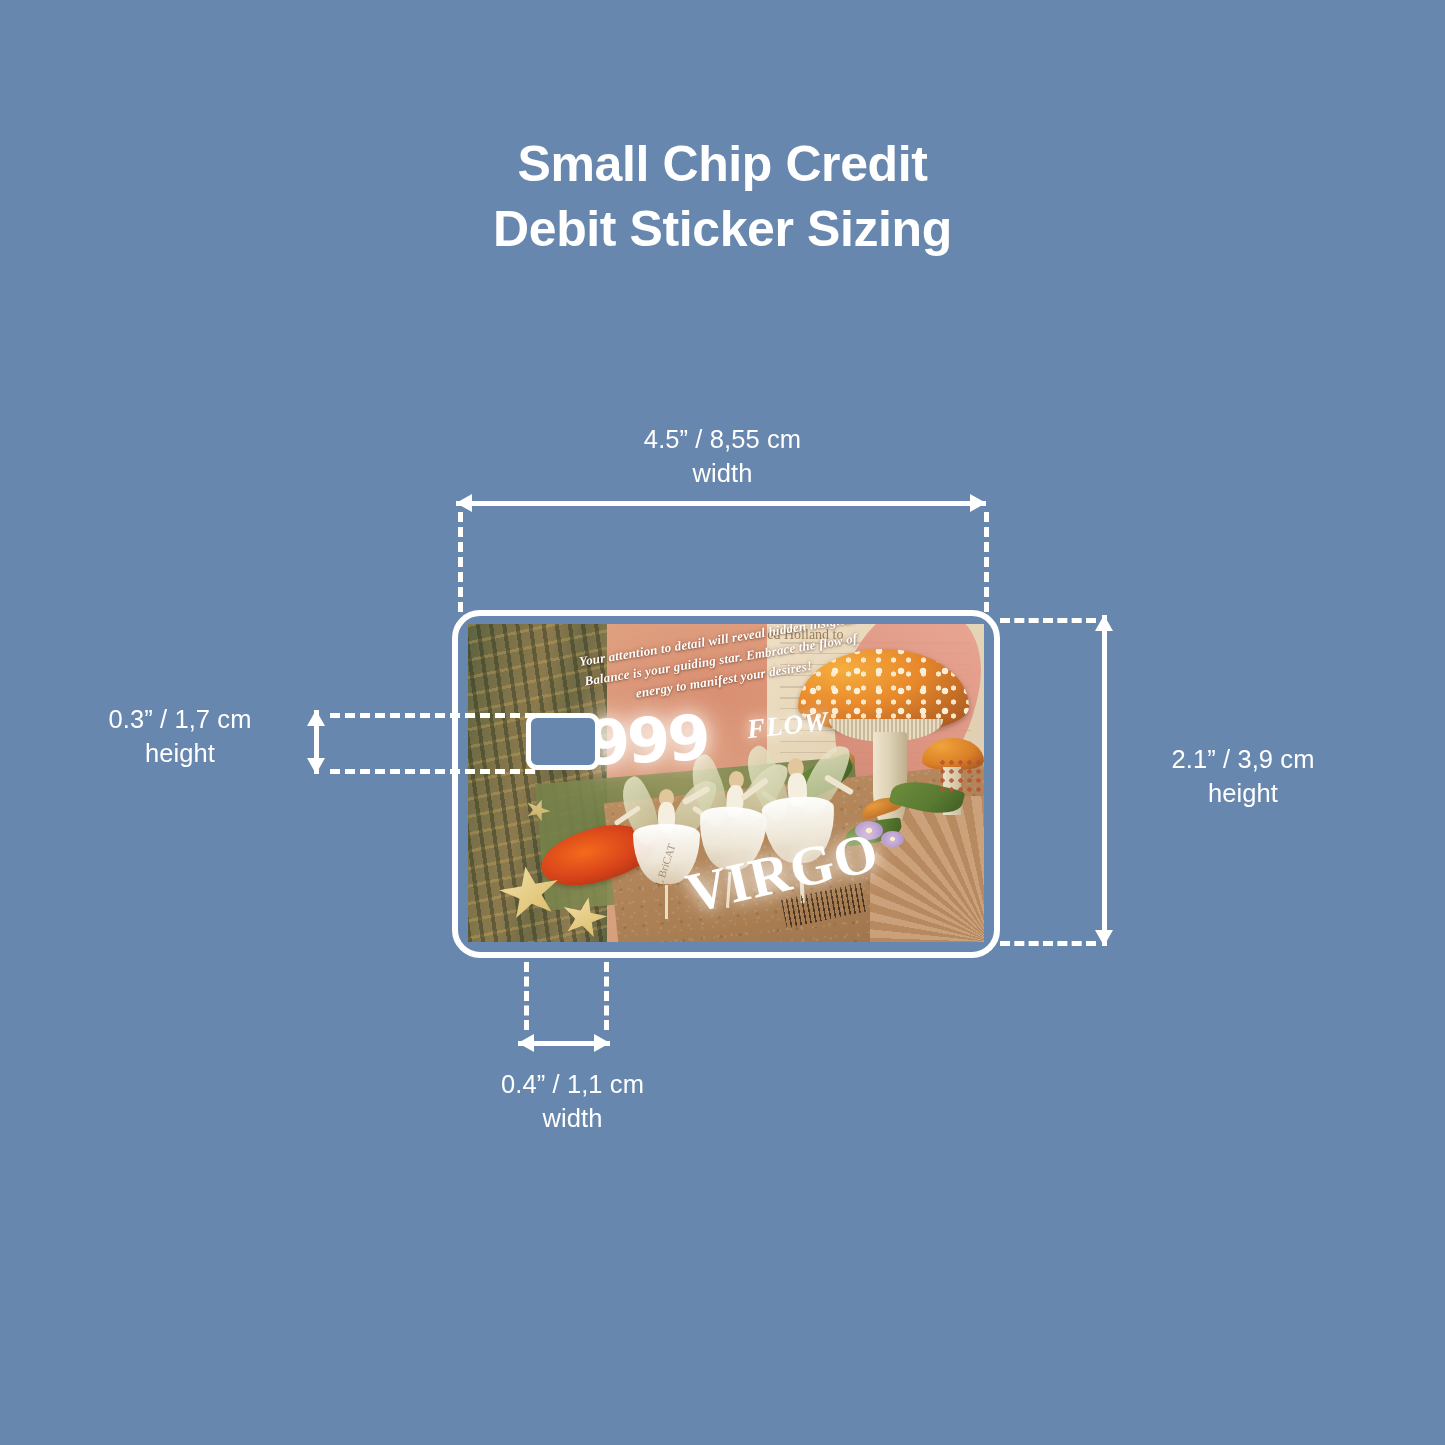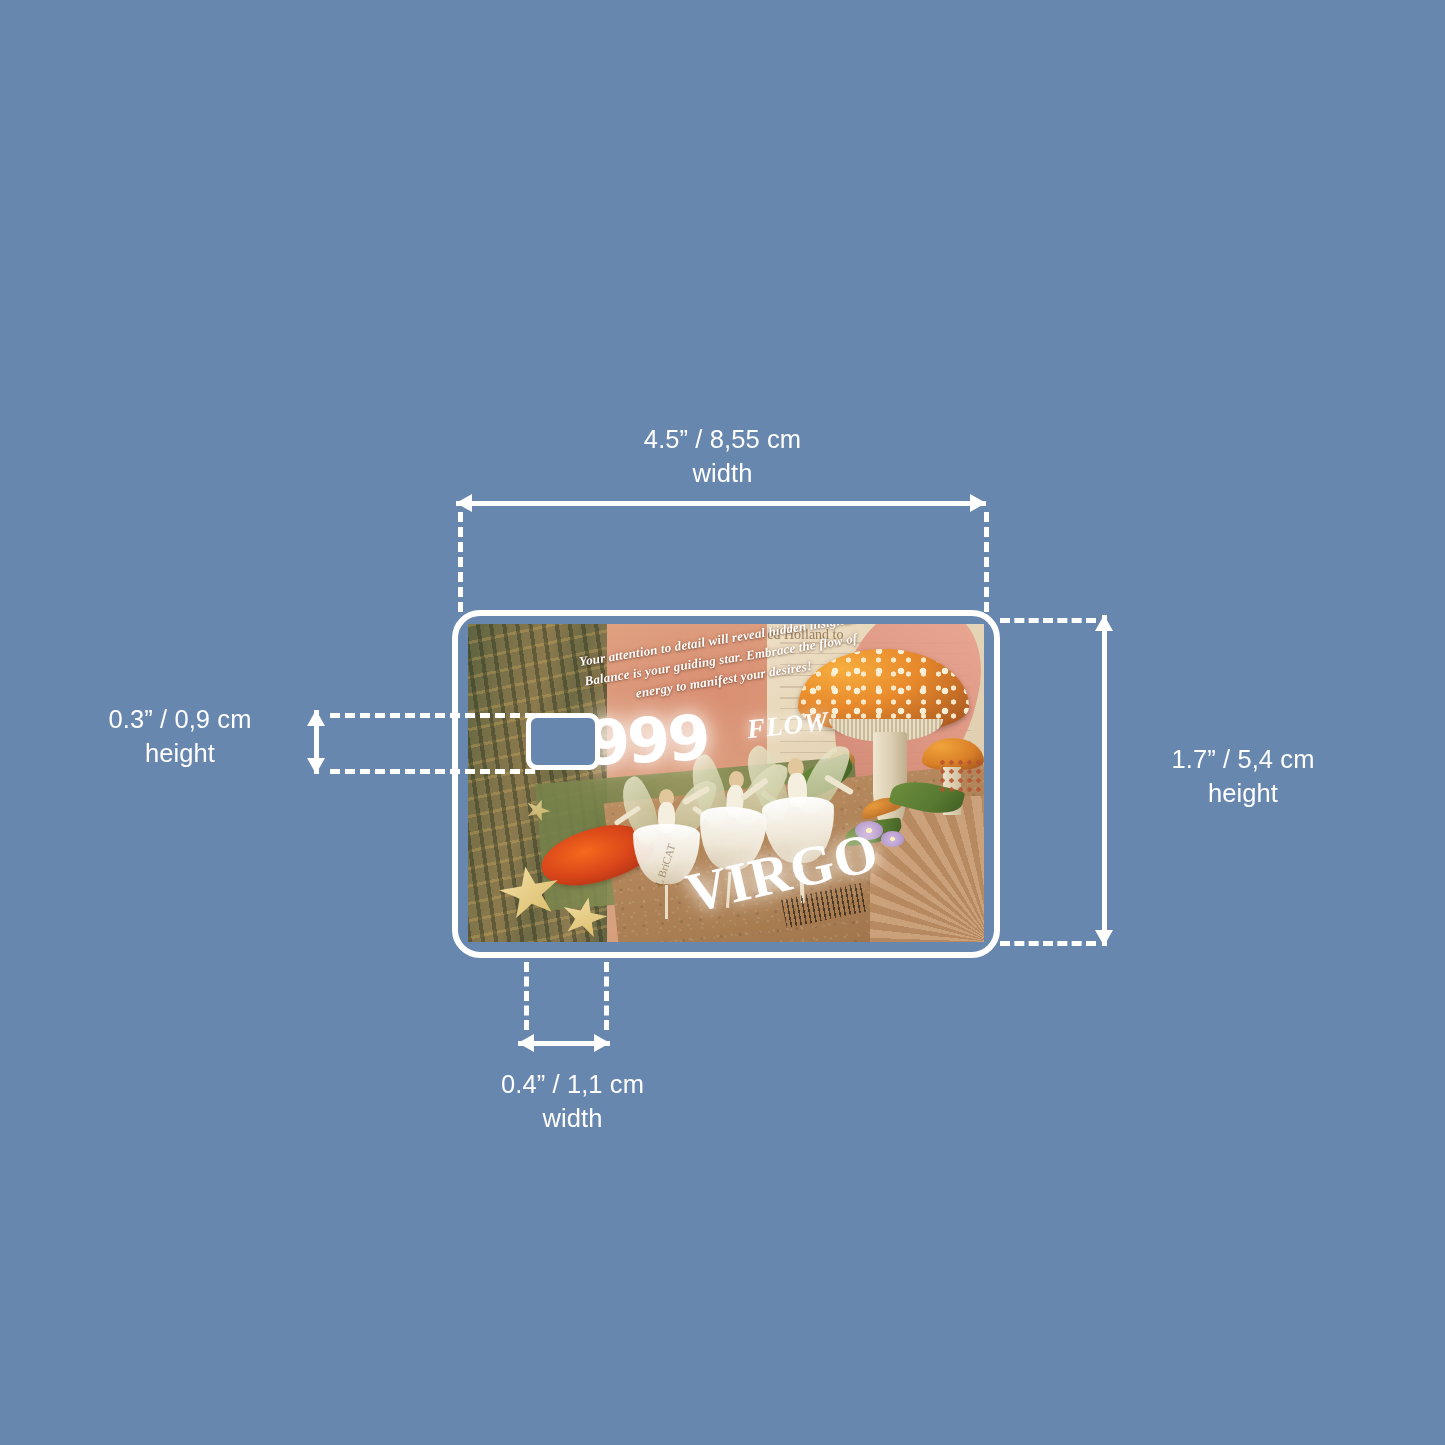--- a/index.html
+++ b/index.html
@@ -547,20 +547,22 @@
     background: #6887ae;
     border: 5px solid #ffffff;
     border-radius: 11px;
   }
 </style>
 </head>
 <body>
 
 <div id="stage">
 
+  <div id="page-title">Small Chip Credit
+Debit Sticker Sizing</div>
 
   <div id="card-outline"></div>
 
   <div id="card">
     <div class="layer" id="bg-paper"></div>
     <div class="layer" id="bg-page-right"></div>
     <div class="layer" id="bg-ribbon"></div>
     <div class="layer" id="bg-cliff"></div>
     <div class="layer" id="bg-foliage"></div>
     <div class="layer" id="bg-kraft"></div>
@@ -660,20 +662,20 @@
   </div>
 
   <div class="arrow-h" id="arrow-width-bottom">
     <div class="shaft"></div>
     <div class="head head-l"></div>
     <div class="head head-r"></div>
   </div>
 
   <div class="dim-label" id="label-top">4.5” / 8,55 cm
 width</div>
-  <div class="dim-label" id="label-left">0.3” / 0,9 cm
+  <div class="dim-label" id="label-left">0.3” / 1,7 cm
 height</div>
-  <div class="dim-label" id="label-right">1.7” / 5,4 cm
+  <div class="dim-label" id="label-right">2.1” / 3,9 cm
 height</div>
   <div class="dim-label" id="label-bottom">0.4” / 1,1 cm
 width</div>
 
 </div>
 
 </body></html>

